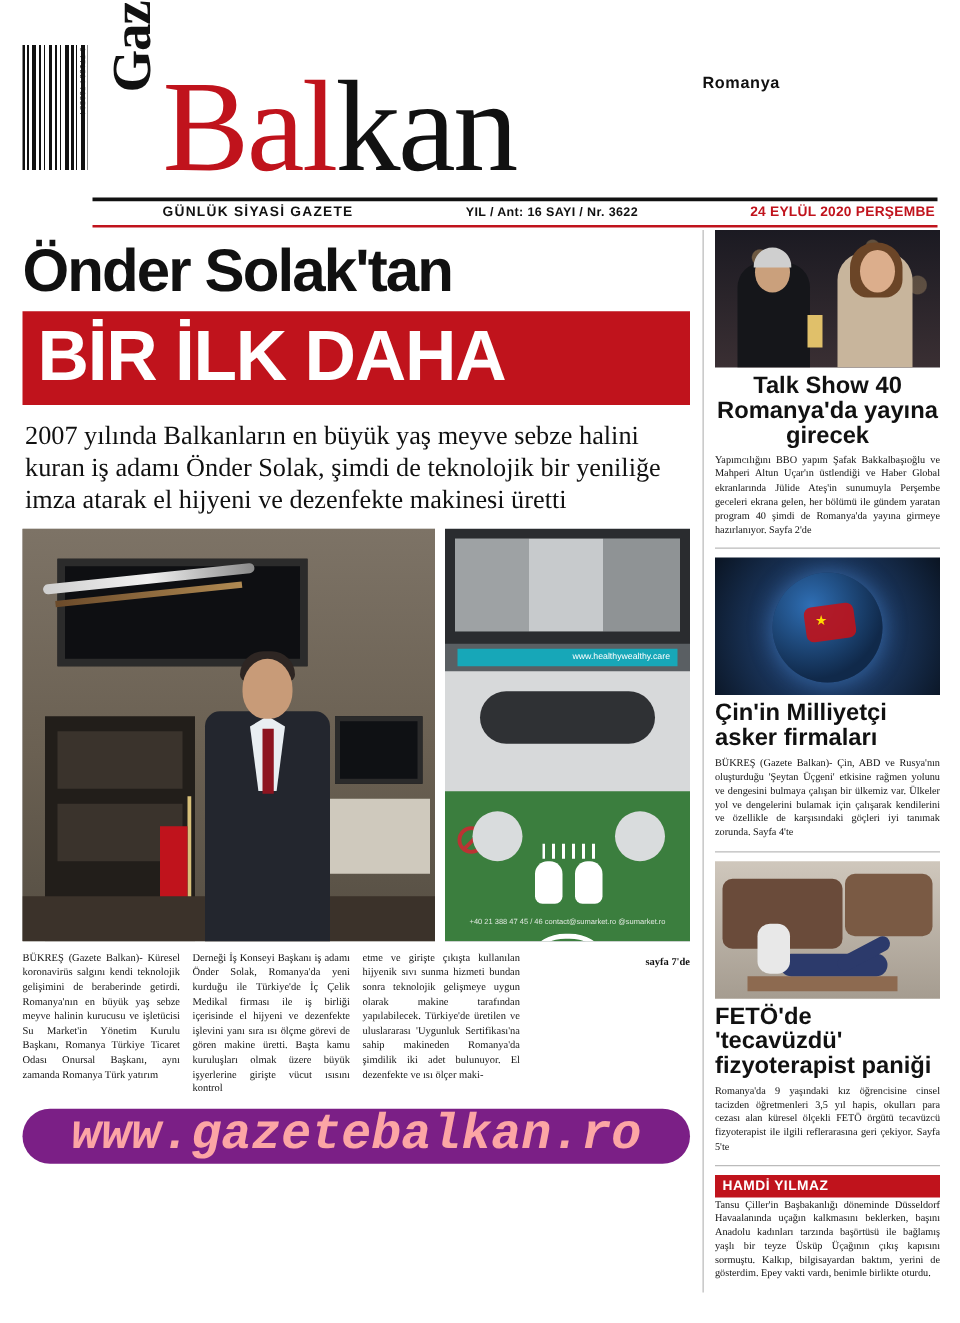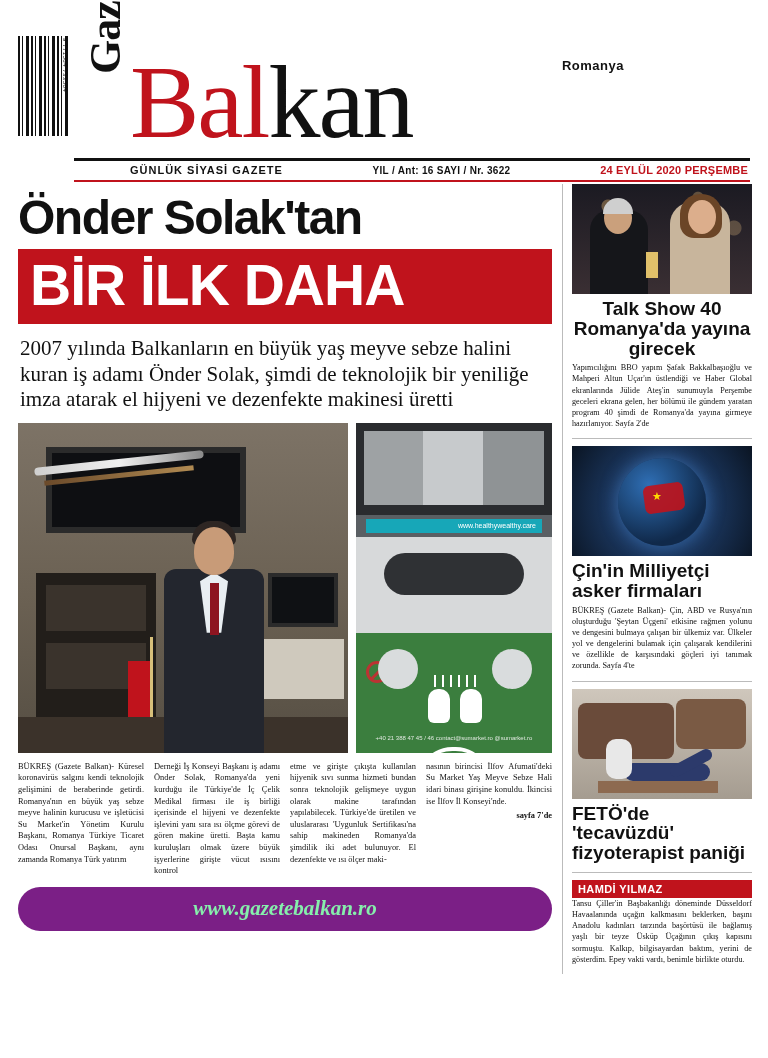--- a/index.html
+++ b/index.html
@@ -118,22 +118,22 @@
 
   
   .body-cols { display:flex; gap:10px; margin-top:8px; }
   .bcol { width:126px; font-family:"Liberation Serif", serif; font-size:8.4px; line-height:1.38;
      text-align:justify; }
   .bcol .cont { display:block; text-align:right; font-weight:bold; margin-top:3px; }
 
   
   .webbar { margin-top:10px; background:#7b1f86; border-radius:26px; height:44px;
      display:flex; align-items:center; justify-content:center; }
-  .webbar span { font-family:Liberation Serif, serif; font-style:italic; font-weight:bold;
-     font-size:21px; color:#86efac; letter-spacing:0px; }
+  .webbar span { font-family:Liberation Mono, monospace; font-style:italic; font-weight:bold;
+     font-size:40px; color:#fca5a5; letter-spacing:0px; }
 
   
   .side { border-left:1px solid #bbb; padding-left:9px; }
   .sbox { margin-bottom:9px; }
   .sphoto { width:180px; height:110px; position:relative; overflow:hidden; background:#222; }
   .stitle { font-family:"Liberation Sans", sans-serif; font-weight:bold; font-size:19px;
      line-height:1.04; color:#111; margin:5px 0 4px 0; text-align:center; }
   .stitle.left { text-align:left; }
   .stext { font-family:"Liberation Serif", serif; font-size:8.2px; line-height:1.36; text-align:justify; }
   .stext b { font-weight:normal; }
@@ -252,21 +252,20 @@
 @sumarket.ro</div>
           </div>
         </div>
       </div>
 
       <div class="body-cols">
         <div class="bcol">BÜKREŞ (Gazete Balkan)- Küresel koronavirüs salgını kendi teknolojik gelişimini de beraberinde getirdi. Romanya'nın en büyük yaş sebze meyve halinin kurucusu ve işletücisi Su Market'in Yönetim Kurulu Başkanı, Romanya Türkiye Ticaret Odası Onursal Başkanı, aynı zamanda Romanya Türk yatırım</div>
         <div class="bcol">Derneği İş Konseyi Başkanı iş adamı Önder Solak, Romanya'da yeni kurduğu ile Türkiye'de İç Çelik Medikal firması ile iş birliği içerisinde el hijyeni ve dezenfekte işlevini yanı sıra ısı ölçme görevi de gören makine üretti. Başta kamu kuruluşları olmak üzere büyük işyerlerine girişte vücut ısısını kontrol</div>
         <div class="bcol">etme ve girişte çıkışta kullanılan hijyenik sıvı sunma hizmeti bundan sonra teknolojik gelişmeye uygun olarak makine tarafından yapılabilecek. Türkiye'de üretilen ve uluslararası 'Uygunluk Sertifikası'na sahip makineden Romanya'da şimdilik iki adet bulunuyor. El dezenfekte ve ısı ölçer maki-</div>
         <div class="bcol">
-          <span>nasının birincisi İlfov Afumati'deki Su Market Yaş Meyve Sebze Hali idari binası girişine konuldu. İkincisi ise İlfov İl Konseyi'nde.</span>
           <span class="cont">sayfa 7'de</span>
         </div>
       </div>
 
       <div class="webbar">
         <span>www.gazetebalkan.ro</span>
       </div>
     </div>
 
     <div class="side">
@@ -309,20 +308,24 @@
       <div class="sbox">
         <div class="sphoto p3">
           <div class="sofa"></div>
           <div class="sofa2"></div>
           <div class="table"></div>
           <div class="pbody"></div>
           <div class="pleg"></div>
           <div class="ptherap"></div>
         </div>
         <div class="stitle left">FETÖ'de 'tecavüzdü' fizyoterapist paniği</div>
+        <div class="stext">
+          <span>Romanya'da 9 yaşındaki kız öğrencisine cinsel tacizden öğretmenleri 3,5 yıl hapis, okulları para cezası alan küresel ölçekli FETÖ örgütü tecavüzcü fizyoterapist ile ilgili reflerarasına geri çekiyor.</span>
+          <b>Sayfa 5'te</b>
+        </div>
       </div>
 
       <div class="sep"></div>
 
       <div class="sbox">
         <div class="colbar">HAMDİ YILMAZ</div>
         <div class="stext">
           <span>Tansu Çiller'in Başbakanlığı döneminde Düsseldorf Havaalanında uçağın kalkmasını beklerken, başını Anadolu kadınları tarzında başörtüsü ile bağlamış yaşlı bir teyze Üsküp Üçağının çıkış kapısını sormuştu. Kalkıp, bilgisayardan baktım, yerini de gösterdim. Epey vakti vardı, benimle birlikte oturdu.</span>
           
         </div>

